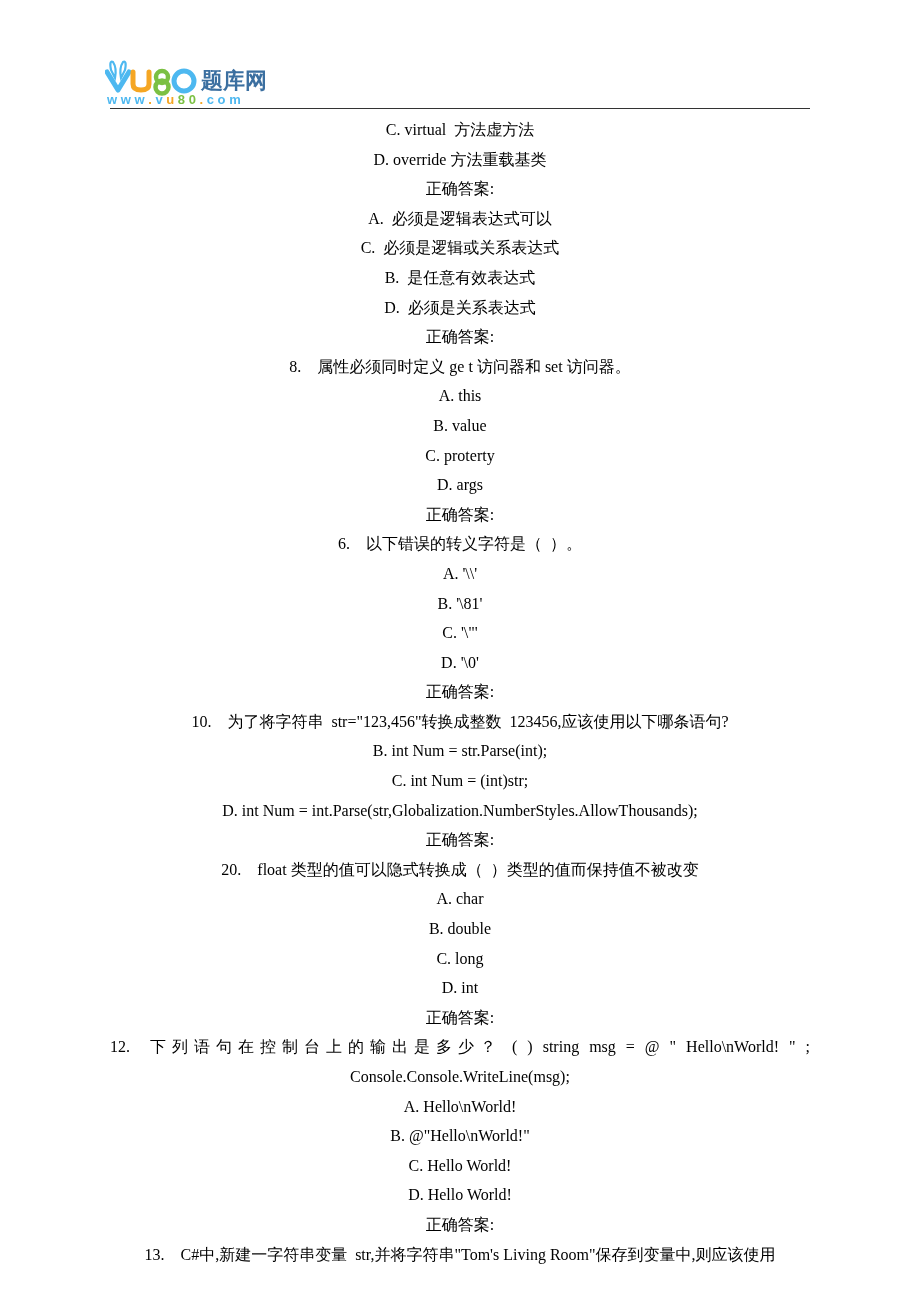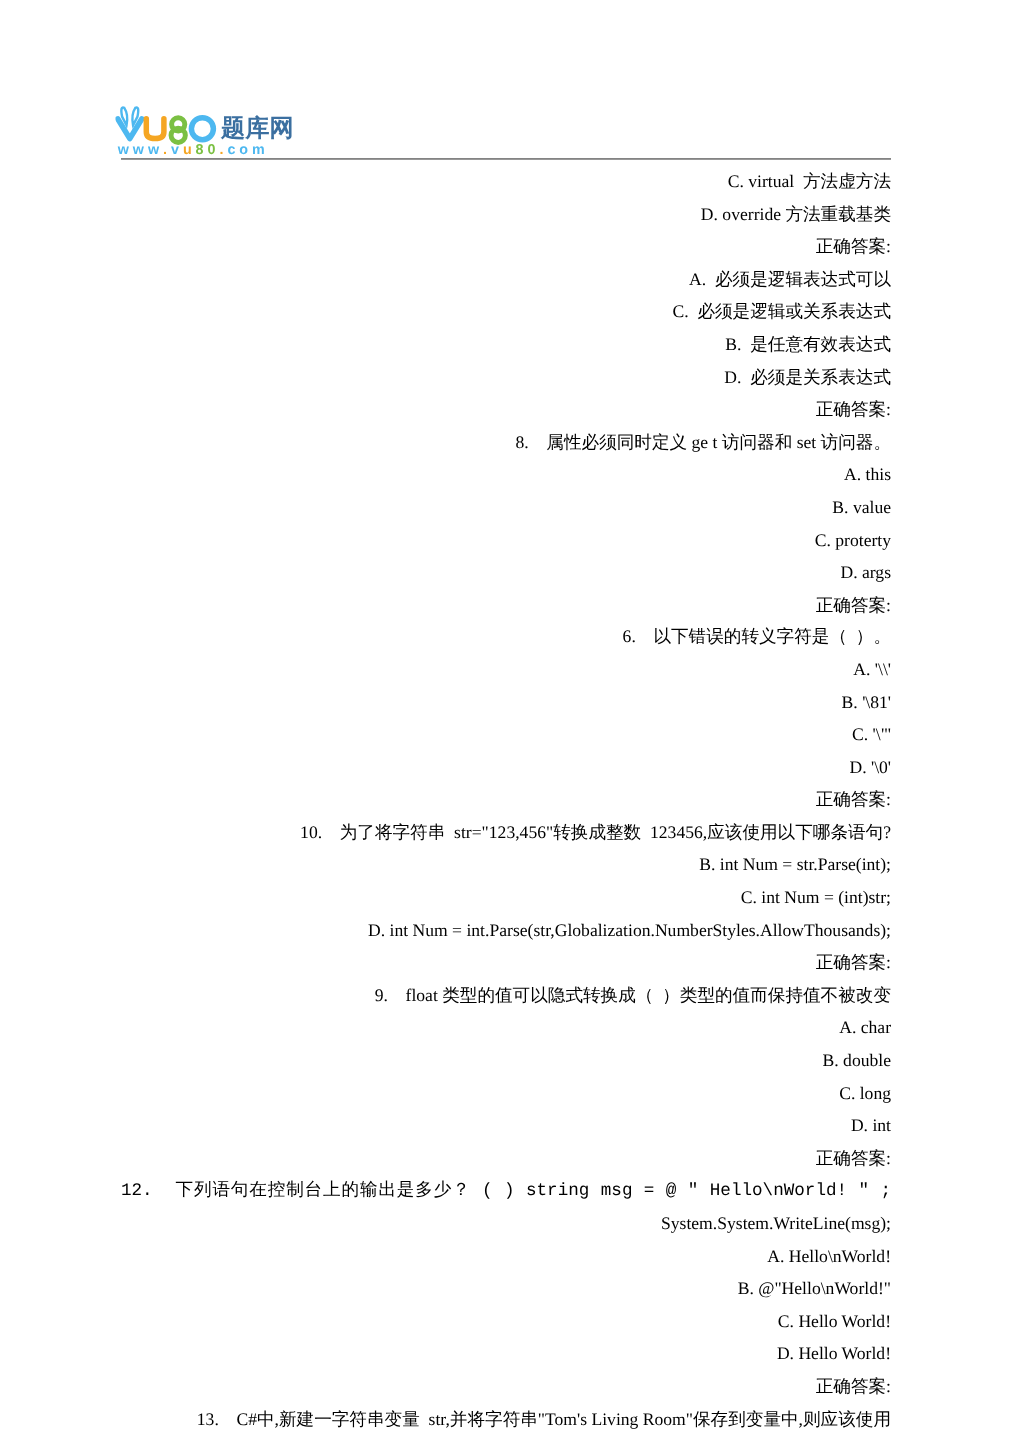--- a/index.html
+++ b/index.html
@@ -12,38 +12,36 @@
       font-family: "SimSun", "宋体", serif;
       font-size: 16px;
       line-height: 1.85;
       color: #000000;
       width: 920px;
       padding: 60px 110px 60px 110px;
     }
     .logo-container {
       margin-bottom: 2px;
       margin-left: -5px;
-      margin-top: 36px;
     }
     .logo-svg {
       display: block;
     }
     .separator {
       border: none;
       border-top: 1.5px solid #333333;
       margin-bottom: 6px;
     }
     .content-line {
-      text-align: right;
+      text-align: center;
       white-space: pre-wrap;
     }
     .justified {
       text-align: justify;
       text-align-last: justify;
-      font-family: Liberation Mono, monospace;
     }
   </style>
 </head>
 <body>
 
 <div class="logo-container">
   <svg class="logo-svg" width="175" height="46" viewBox="0 0 175 46">
 
     <path d="M 8 2 Q 4 0 6 10 L 10 18 Q 12 8 8 2 Z" fill="none" stroke="#4db8f0" stroke-width="2.2"></path>
     <path d="M 18 2 Q 22 0 20 10 L 16 18 Q 14 8 18 2 Z" fill="none" stroke="#4db8f0" stroke-width="2.2"></path>
@@ -85,27 +83,27 @@
     <div class="content-line">A. '\\'</div>
     <div class="content-line">B. '\81'</div>
     <div class="content-line">C. '\"'</div>
     <div class="content-line">D. '\0'</div>
     <div class="content-line">正确答案:</div>
     <div class="content-line">10.    为了将字符串  str="123,456"转换成整数  123456,应该使用以下哪条语句?</div>
     <div class="content-line">B. int Num = str.Parse(int);</div>
     <div class="content-line">C. int Num = (int)str;</div>
     <div class="content-line">D. int Num = int.Parse(str,Globalization.NumberStyles.AllowThousands);</div>
     <div class="content-line">正确答案:</div>
-    <div class="content-line">9.    float 类型的值可以隐式转换成（  ）类型的值而保持值不被改变</div>
+    <div class="content-line">20.    float 类型的值可以隐式转换成（  ）类型的值而保持值不被改变</div>
     <div class="content-line">A. char</div>
     <div class="content-line">B. double</div>
     <div class="content-line">C. long</div>
     <div class="content-line">D. int</div>
     <div class="content-line">正确答案:</div>
     <div class="content-line justified">12.  下列语句在控制台上的输出是多少？ ( ) string msg = @ " Hello\nWorld! " ;</div>
-    <div class="content-line">System.System.WriteLine(msg);</div>
+    <div class="content-line">Console.Console.WriteLine(msg);</div>
     <div class="content-line">A. Hello\nWorld!</div>
     <div class="content-line">B. @"Hello\nWorld!"</div>
     <div class="content-line">C. Hello World!</div>
     <div class="content-line">D. Hello World!</div>
     <div class="content-line">正确答案:</div>
     <div class="content-line">13.    C#中,新建一字符串变量  str,并将字符串"Tom's Living Room"保存到变量中,则应该使用</div>
   </div>
 
 </body></html>

